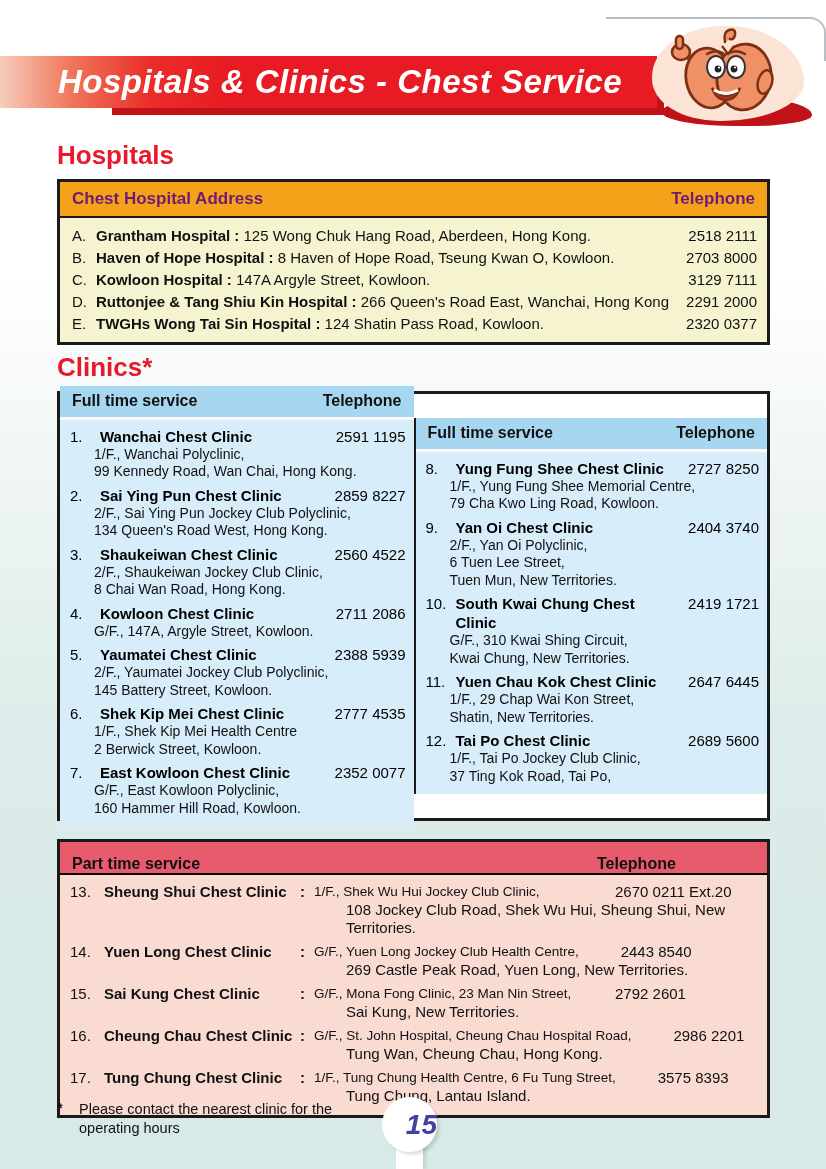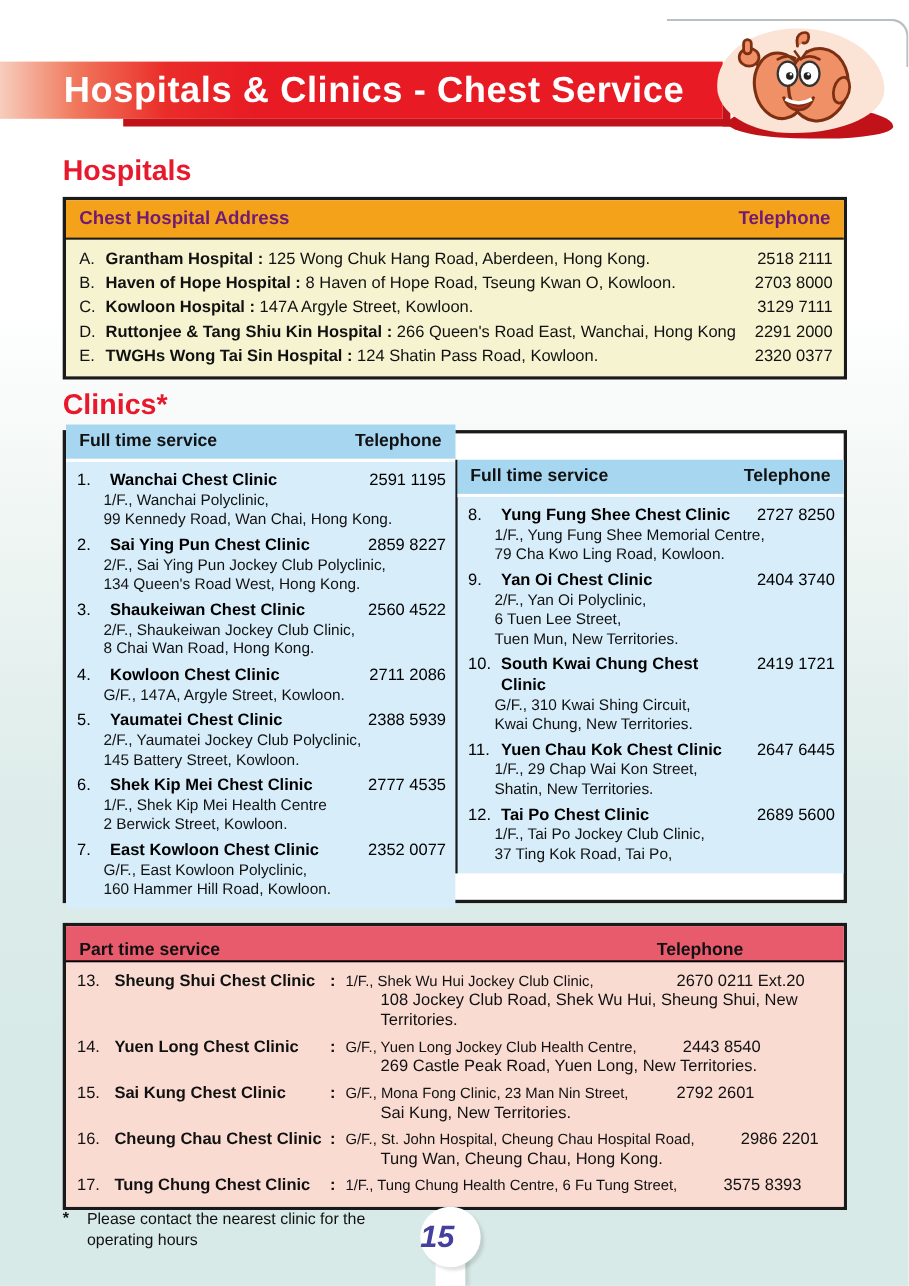--- a/index.html
+++ b/index.html
@@ -6,21 +6,21 @@
   body{
     width:826px;height:1169px;position:relative;overflow:hidden;
     font-family:"Liberation Sans","DejaVu Sans",sans-serif;
     background:linear-gradient(180deg,#ffffff 0%,#ffffff 24%,#eef5f3 42%,#ddecea 62%,#d8eae7 80%,#d8eae7 100%);
   }
   
   .page-edge{position:absolute;top:17px;right:0;width:218px;height:42px;
     border-top:2px solid #b9c0c4;border-right:2px solid #b9c0c4;border-top-right-radius:16px;}
   
   .banner{position:absolute;left:0;top:56px;width:657px;height:52px;z-index:3;
-    background:linear-gradient(90deg,#f7cdbd 0px,#f0775b 70px,#ea2d29 150px,#e81b24 230px,#e81b24 100%);}
+    background:linear-gradient(90deg,#f7cdbd 0px,#f0775b 70px,#ea2d29 150px,#e81b24 230px,#e81b24 100%);font-style:italic;}
   .banner::after{content:"";position:absolute;left:112px;right:-7px;bottom:-7px;height:7px;background:#bf1219;}
   .banner::before{content:"";position:absolute;top:14px;right:-7px;width:7px;bottom:-7px;background:#bf1219;}
   .banner-title{color:#ffffff;font-weight:bold;font-size:33px;line-height:52px;padding-left:58px;
     letter-spacing:0.5px;white-space:nowrap;}
   
   .mascot-shadow{position:absolute;top:96px;right:14px;width:150px;height:30px;background:#c1121a;
     border-radius:50% 60% 45% 55%/60% 70% 40% 50%;z-index:4;}
   .mascot{position:absolute;top:26px;right:22px;width:152px;height:95px;z-index:5;
     background:#fbe3d5;border-radius:48% 52% 55% 45%/55% 60% 42% 45%;}
   .mascot svg{position:absolute;left:0;top:-6px;}
@@ -66,21 +66,21 @@
   .pt-phone{width:142px;flex:none;font-size:15px;margin-left:42px;}
   .pt-l2{font-size:15px;margin-left:32px;}
   
   .footnote{position:absolute;left:57px;top:1100px;display:flex;font-size:14.5px;color:#111;z-index:2;}
   .footnote-marker{width:22px;font-weight:bold;}
   .footnote-lines{line-height:19px;}
   
   .page-stem{position:absolute;left:396px;top:1130px;width:27px;height:39px;background:#ffffff;
     box-shadow:3px 0 3px rgba(0,0,0,0.10);z-index:2;}
   .page-circle{position:absolute;left:382px;top:1097px;width:55px;height:55px;border-radius:50%;background:#ffffff;
-    box-shadow:3px 3px 3px rgba(0,0,0,0.12);z-index:3;display:flex;align-items:center;justify-content:flex-start;}
+    box-shadow:3px 3px 3px rgba(0,0,0,0.12);z-index:3;display:flex;align-items:center;justify-content:flex-end;}
   .page-num{color:#453f9e;font-weight:bold;font-style:italic;font-size:28px;}
 </style>
 </head>
 <body>
 
 <div class="page-edge"></div>
 
 <div class="mascot-shadow"></div>
 <div class="banner">
   <div class="banner-title">Hospitals &amp; Clinics - Chest Service</div>
@@ -380,20 +380,21 @@
 
     <div class="pt-row">
       <span class="pt-num">17.</span>
       <b class="pt-name">Tung Chung Chest Clinic</b>
       <span class="pt-colon">:</span>
       <div class="pt-rowbody">
         <div class="pt-l1">
           <span class="pt-a1">1/F., Tung Chung Health Centre, 6 Fu Tung Street,</span>
           <span class="pt-phone">3575 8393</span>
         </div>
+        <div class="pt-l2">Tung Chung, Lantau Island.</div>
       </div>
     </div>
 
   </div>
 </div>
 
 <div class="footnote">
   <span class="footnote-marker">*</span>
   <span class="footnote-lines">
     <div>Please contact the nearest clinic for the</div>

